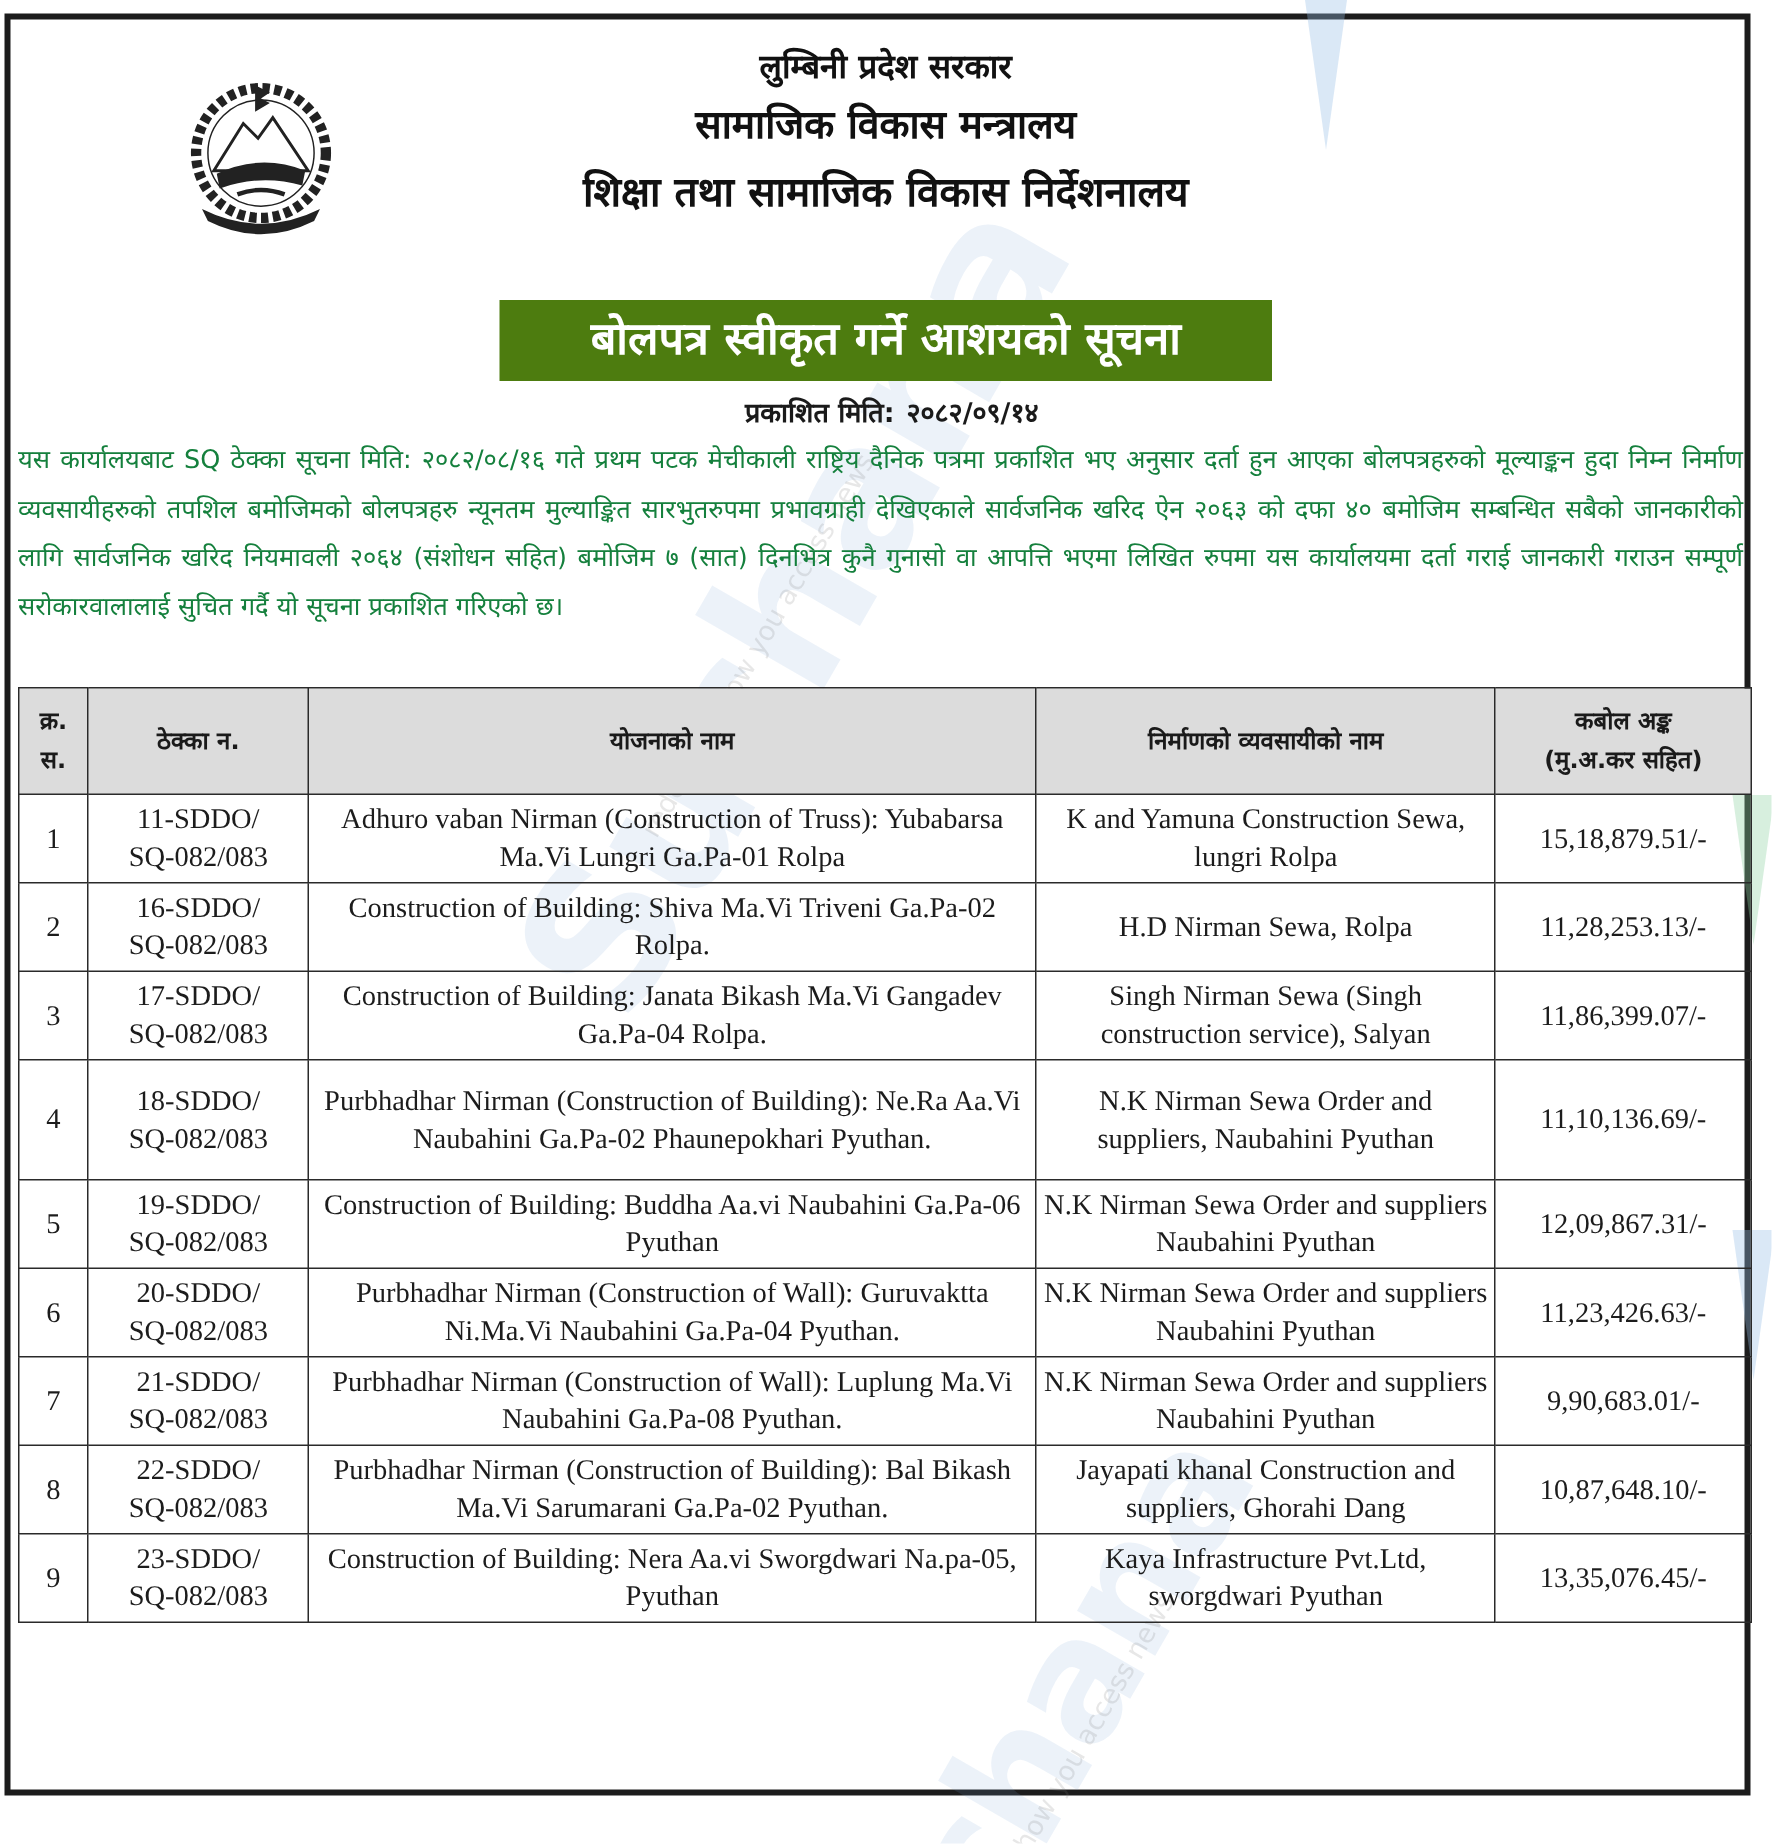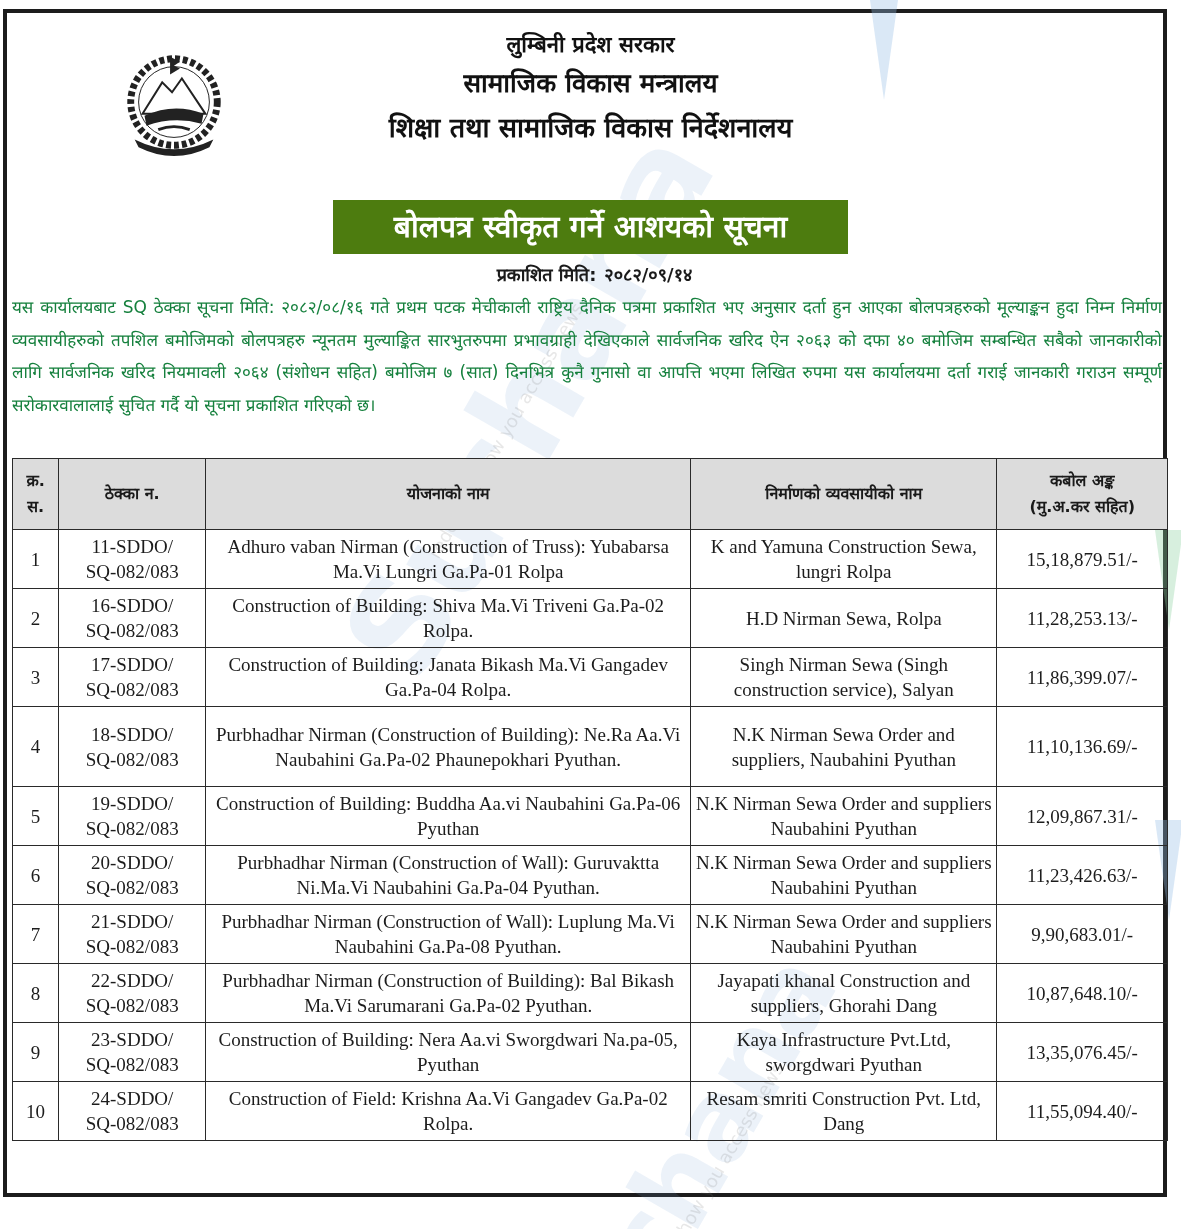--- a/index.html
+++ b/index.html
@@ -232,27 +232,17 @@
     <td>9</td>
     <td>
             <div>23-SDDO/</div>
             <div>SQ-082/083</div>
           </td>
     <td>Construction of Building: Nera Aa.vi Sworgdwari Na.pa-05, Pyuthan</td>
     <td>Kaya Infrastructure Pvt.Ltd, sworgdwari Pyuthan</td>
     <td class="amount">13,35,076.45/-</td>
   </tr>
 
-  <tr class="r2">
-    <td>10</td>
-    <td>
-            <div>24-SDDO/</div>
-            <div>SQ-082/083</div>
-          </td>
-    <td>Construction of Field: Krishna Aa.Vi Gangadev Ga.Pa-02 Rolpa.</td>
-    <td>Resam smriti Construction Pvt. Ltd, Dang</td>
-    <td class="amount">11,55,094.40/-</td>
-  </tr>
 </tbody>
   </table>
 </div>
 
 <div class="source">Source: Rajdhani</div>
 
 </body></html>

